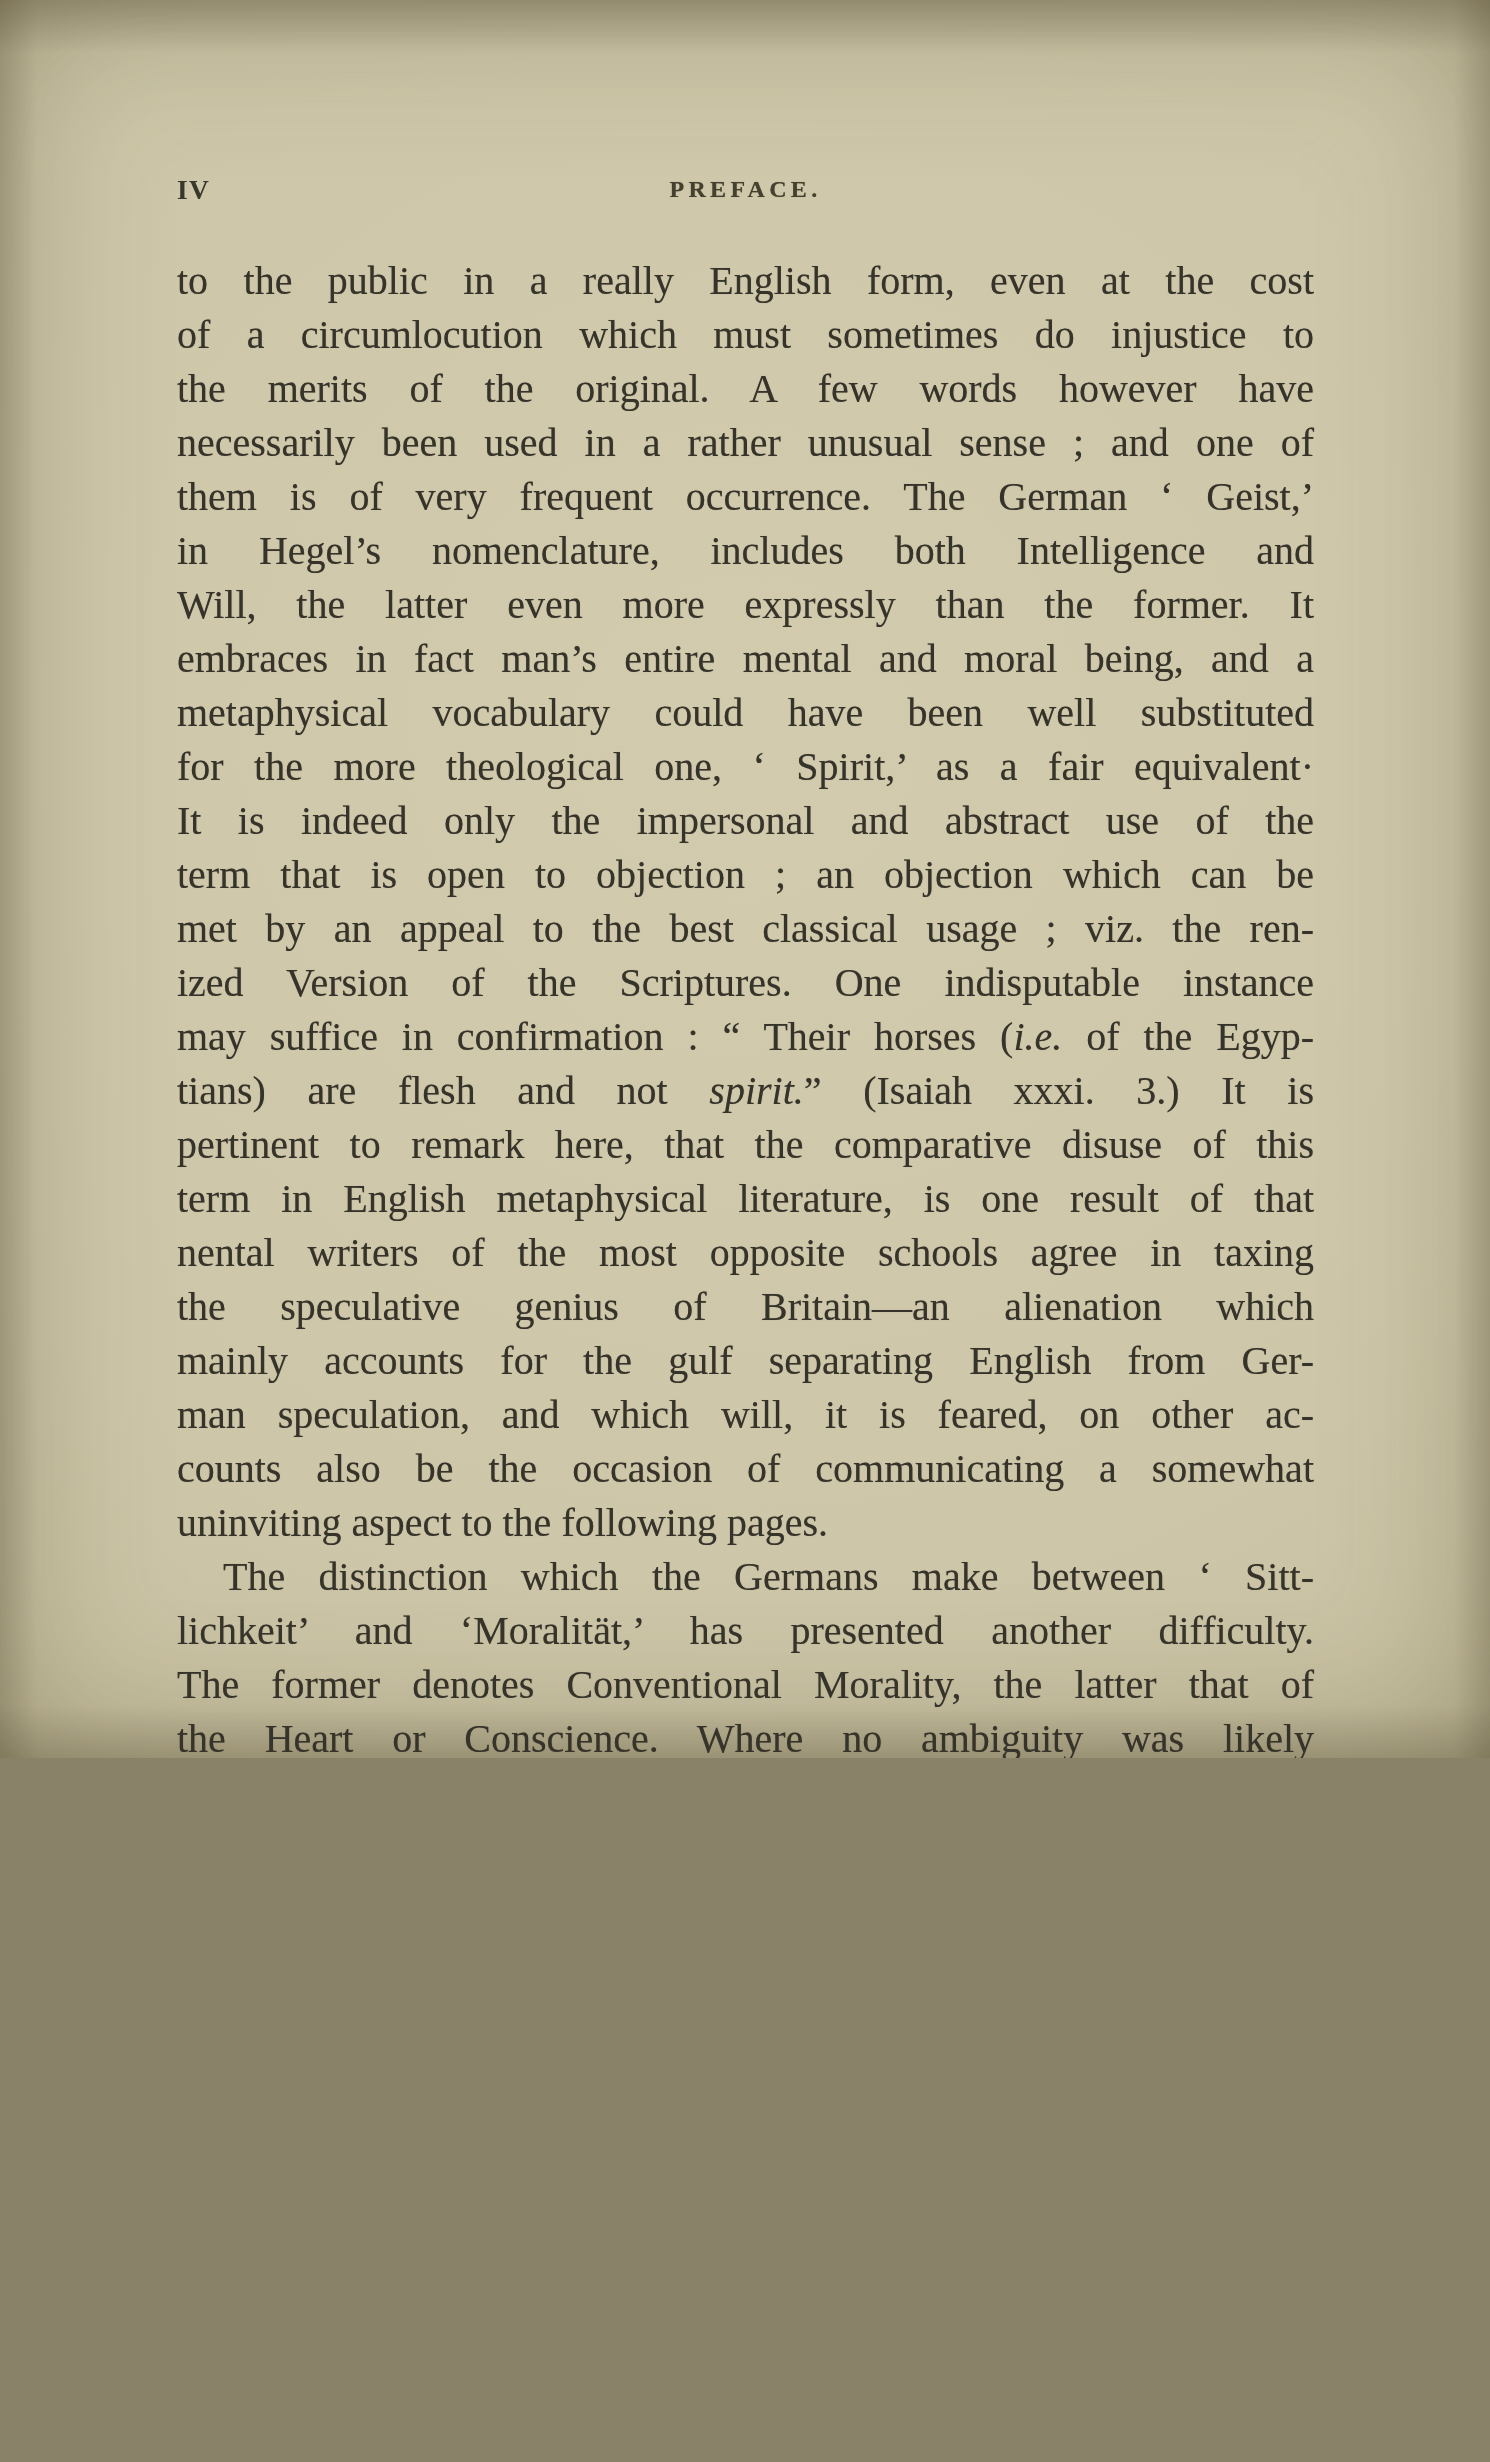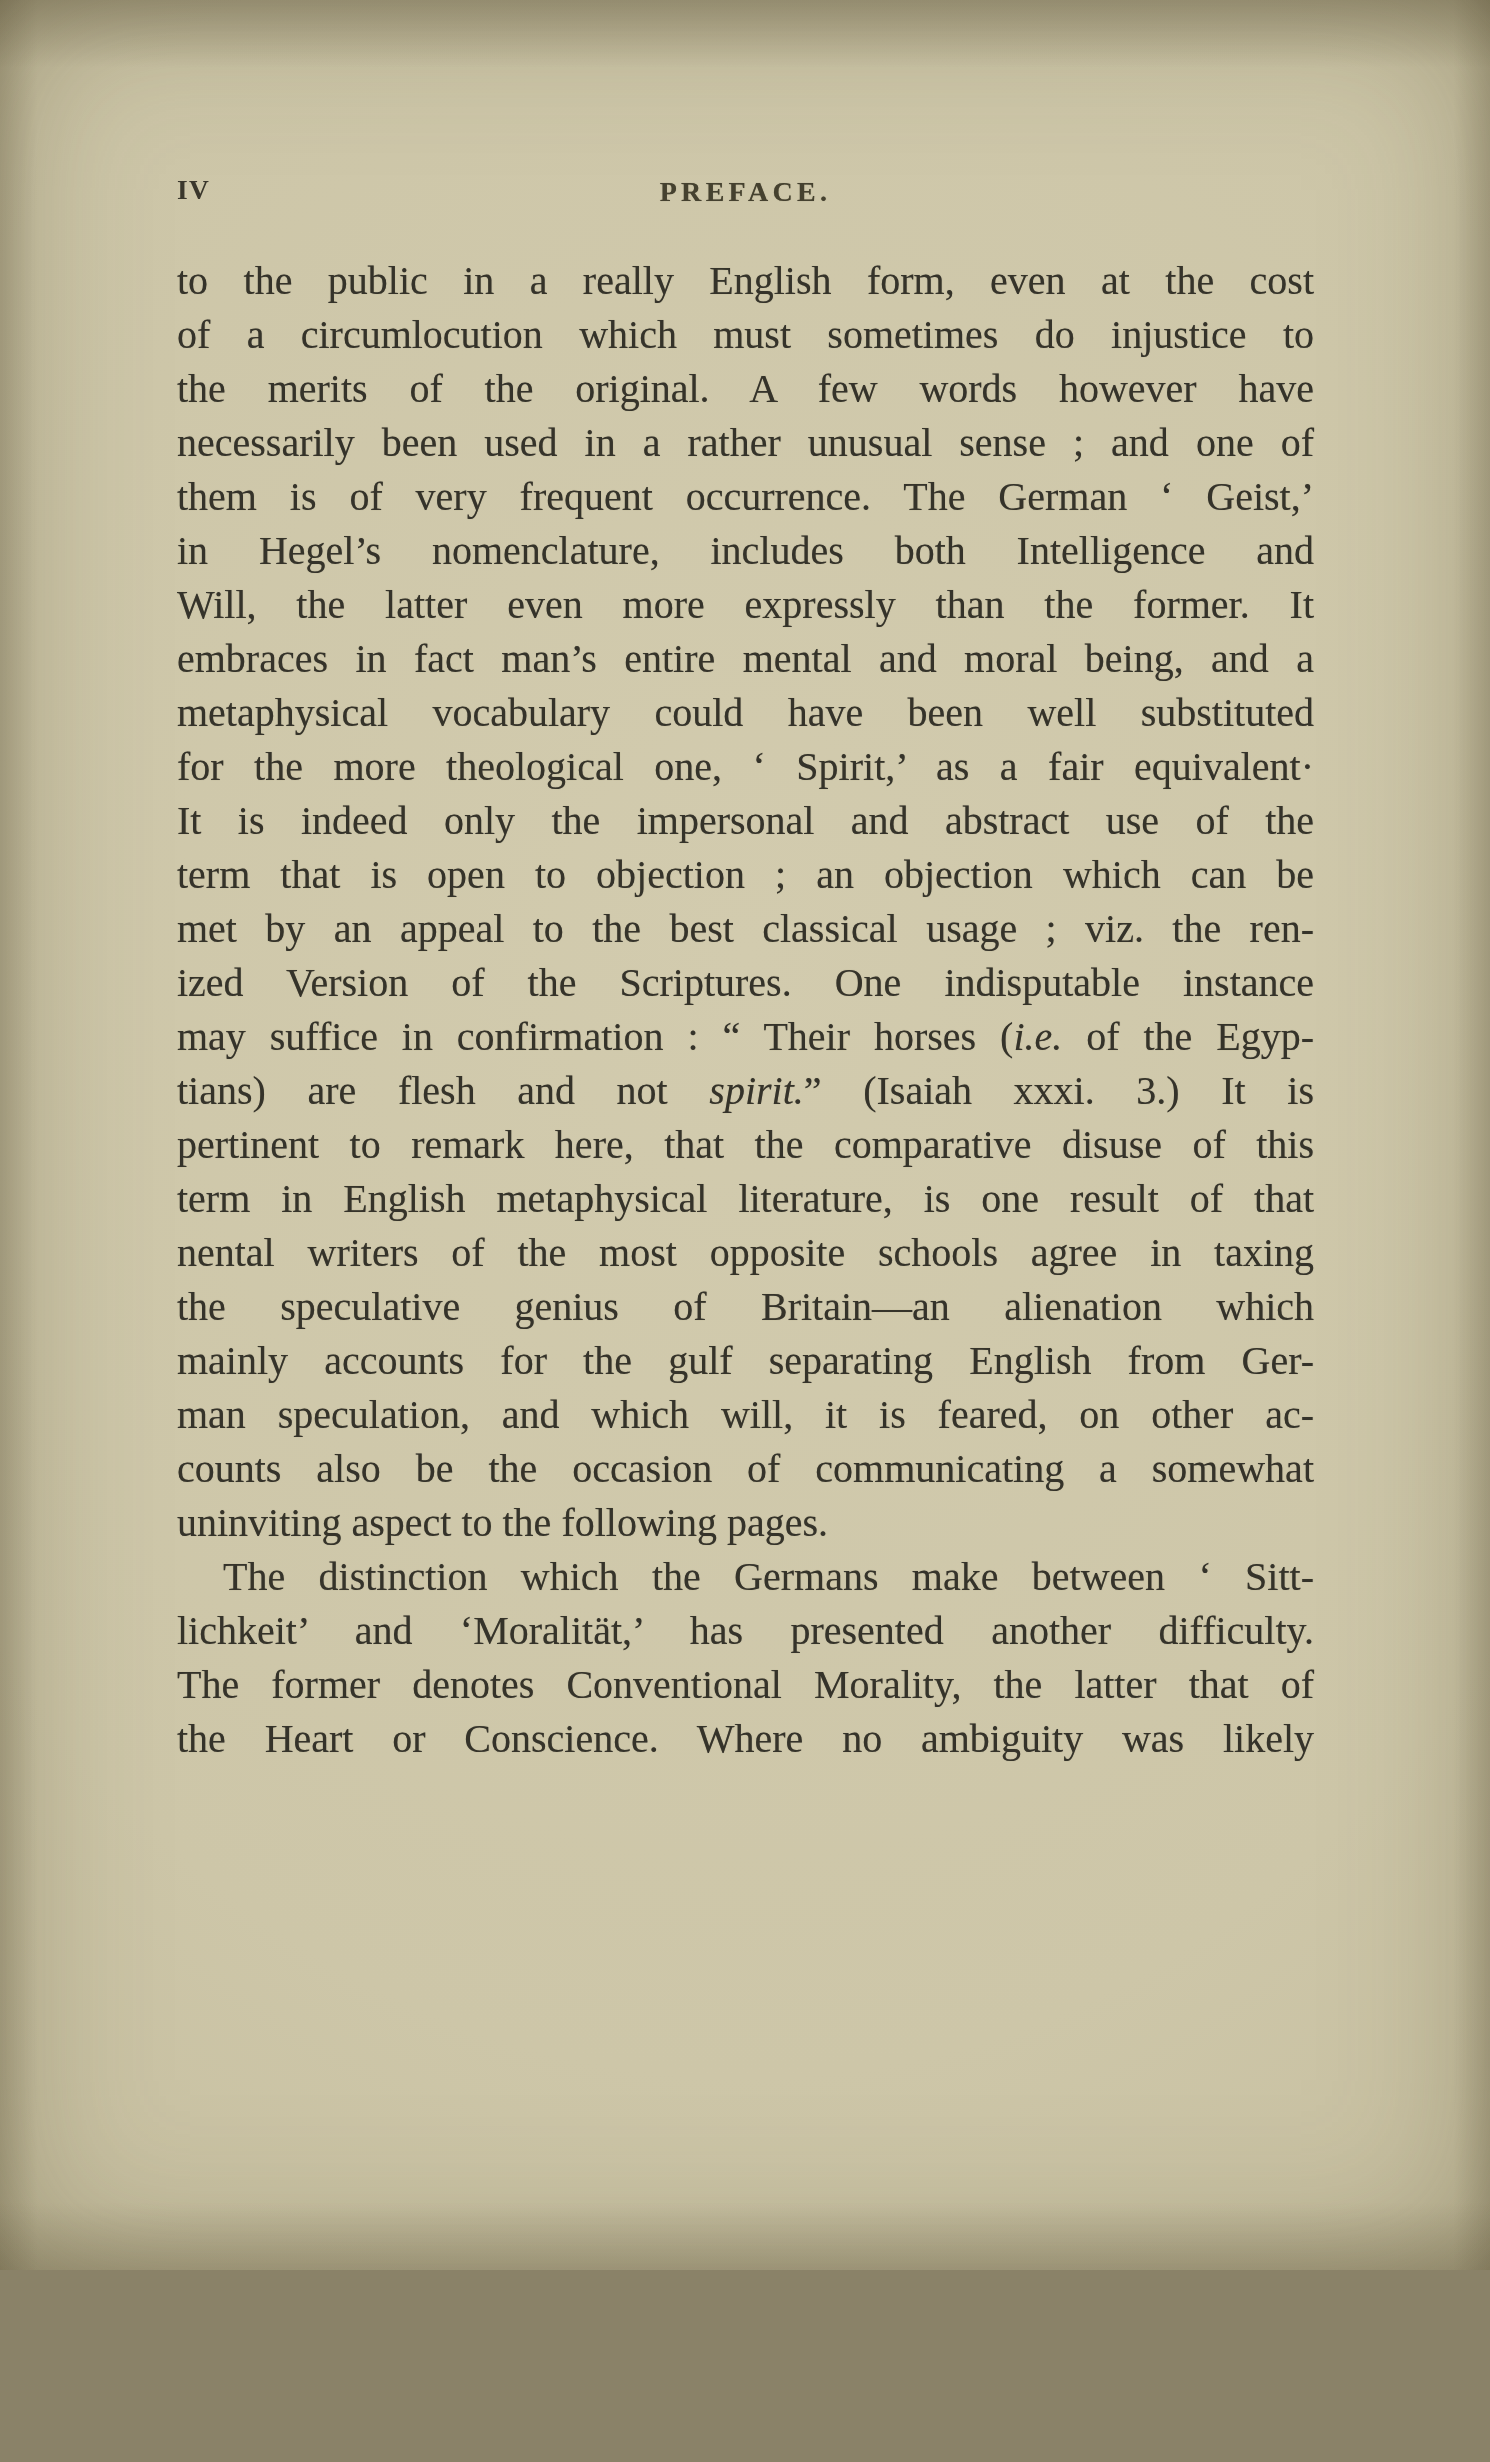--- a/index.html
+++ b/index.html
@@ -3,21 +3,21 @@
 <meta charset="utf-8">
 <style>
   html, body {
     margin: 0;
     padding: 0;
     background: #8a8268;
   }
   .page {
     position: relative;
     width: 1491px;
-    height: 2270px;
+    height: 1758px;
     margin: 0 auto;
     background:
       radial-gradient(ellipse 140% 110% at 50% 42%, #d2cbae 0%, #cdc6a8 45%, #c2ba9a 78%, #aea576 100%);
     box-shadow: inset 0 0 159px rgba(80, 70, 40, 0.38);
     overflow: hidden;
     font-family: "Liberation Serif", "DejaVu Serif", serif;
     color: #35332a;
   }
   
   .page::before {
@@ -46,21 +46,21 @@
     font-weight: bold;
     letter-spacing: 1.4px;
     color: #3a372c;
   }
   .header-title {
     position: absolute;
     left: 0;
     right: 0;
     top: 4.3px;
     text-align: center;
-    font-size: 28px;
+    font-size: 24px;
     font-weight: bold;
     letter-spacing: 4.3px;
     color: #45412f;
     text-shadow: 0 0 0.7px rgba(60,55,35,0.55);
   }
   .text-block {
     position: absolute;
     top: 254px;
     left: 177px;
     width: 1137px;

